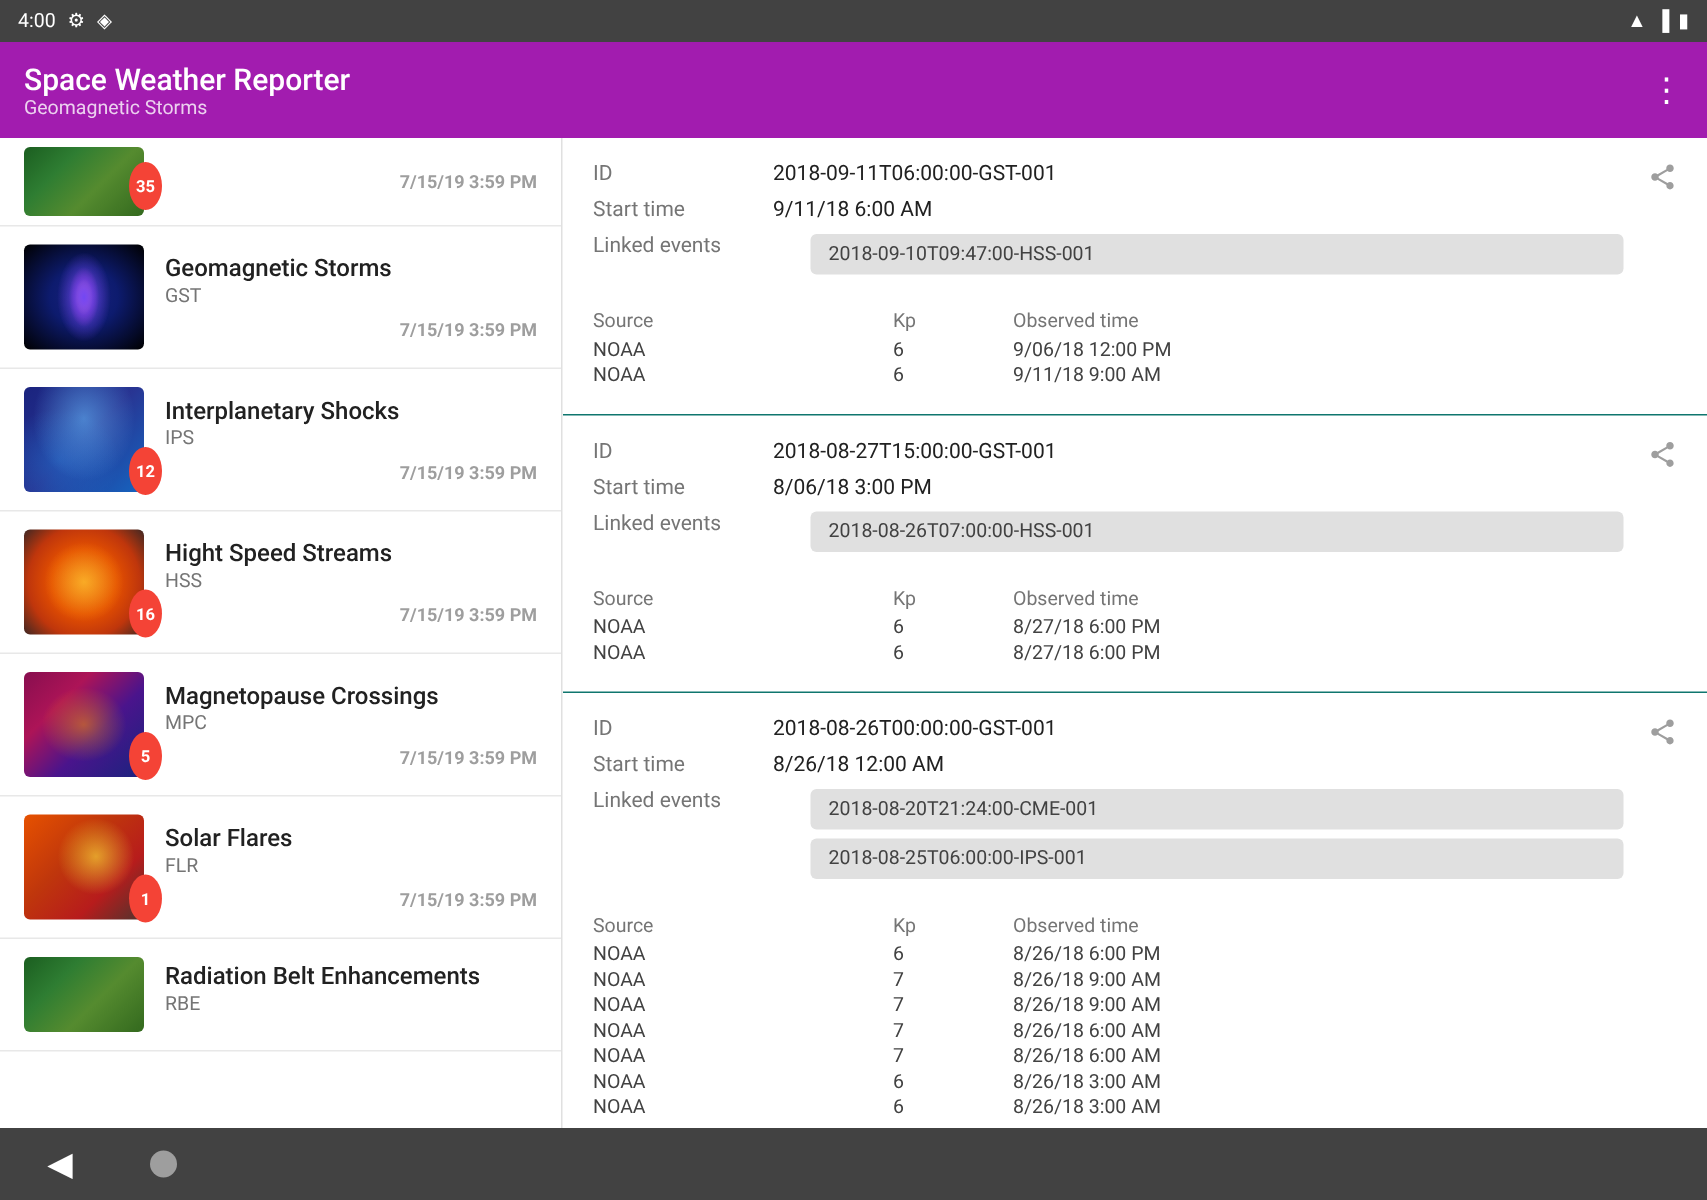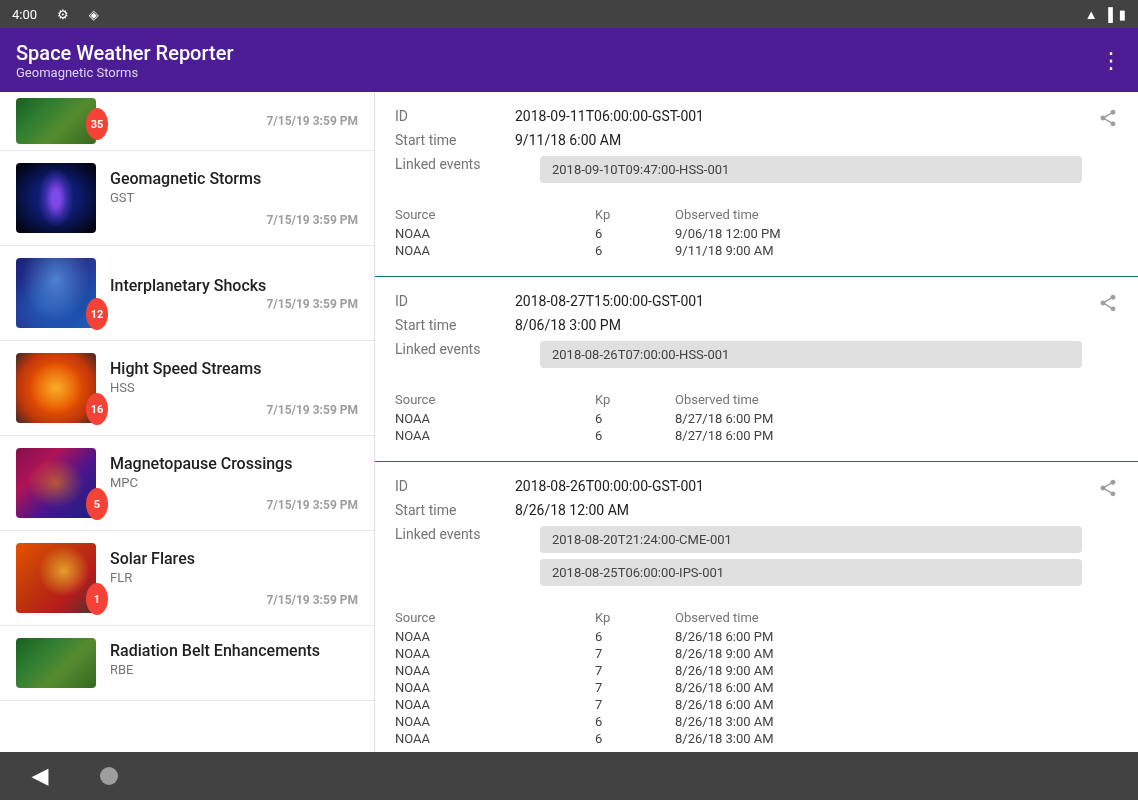--- a/index.html
+++ b/index.html
@@ -16,26 +16,26 @@
     .status-bar {
       background: #424242;
       height: 28px;
       display: flex;
       align-items: center;
       justify-content: space-between;
       padding: 0 12px;
       color: white;
       font-size: 13px;
     }
-    .status-bar-left { display: flex; align-items: center; gap: 20px; }
+    .status-bar-left { display: flex; align-items: center; gap: 8px; }
     .status-bar-right { display: flex; align-items: center; gap: 6px; }
 
     
     .app-bar {
-      background: #4c1d95;
+      background: #a21caf;
       height: 64px;
       display: flex;
       align-items: center;
       justify-content: space-between;
       padding: 0 16px;
       color: white;
     }
     .app-bar-title { display: flex; flex-direction: column; }
     .app-bar-title .title { font-size: 20px; font-weight: 500; }
     .app-bar-title .subtitle { font-size: 13px; opacity: 0.8; }
@@ -345,20 +345,21 @@
         <div class="list-item-code">GST</div>
         <div class="list-item-time">7/15/19 3:59 PM</div>
       </div>
     </div>
 
     <div class="list-item">
       <div class="list-item-image img-ips"></div>
       <div class="badge">12</div>
       <div class="list-item-content">
         <div class="list-item-name">Interplanetary Shocks</div>
+        <div class="list-item-code">IPS</div>
         <div class="list-item-time">7/15/19 3:59 PM</div>
       </div>
     </div>
 
     <div class="list-item">
       <div class="list-item-image img-hss"></div>
       <div class="badge">16</div>
       <div class="list-item-content">
         <div class="list-item-name">Hight Speed Streams</div>
         <div class="list-item-code">HSS</div>

